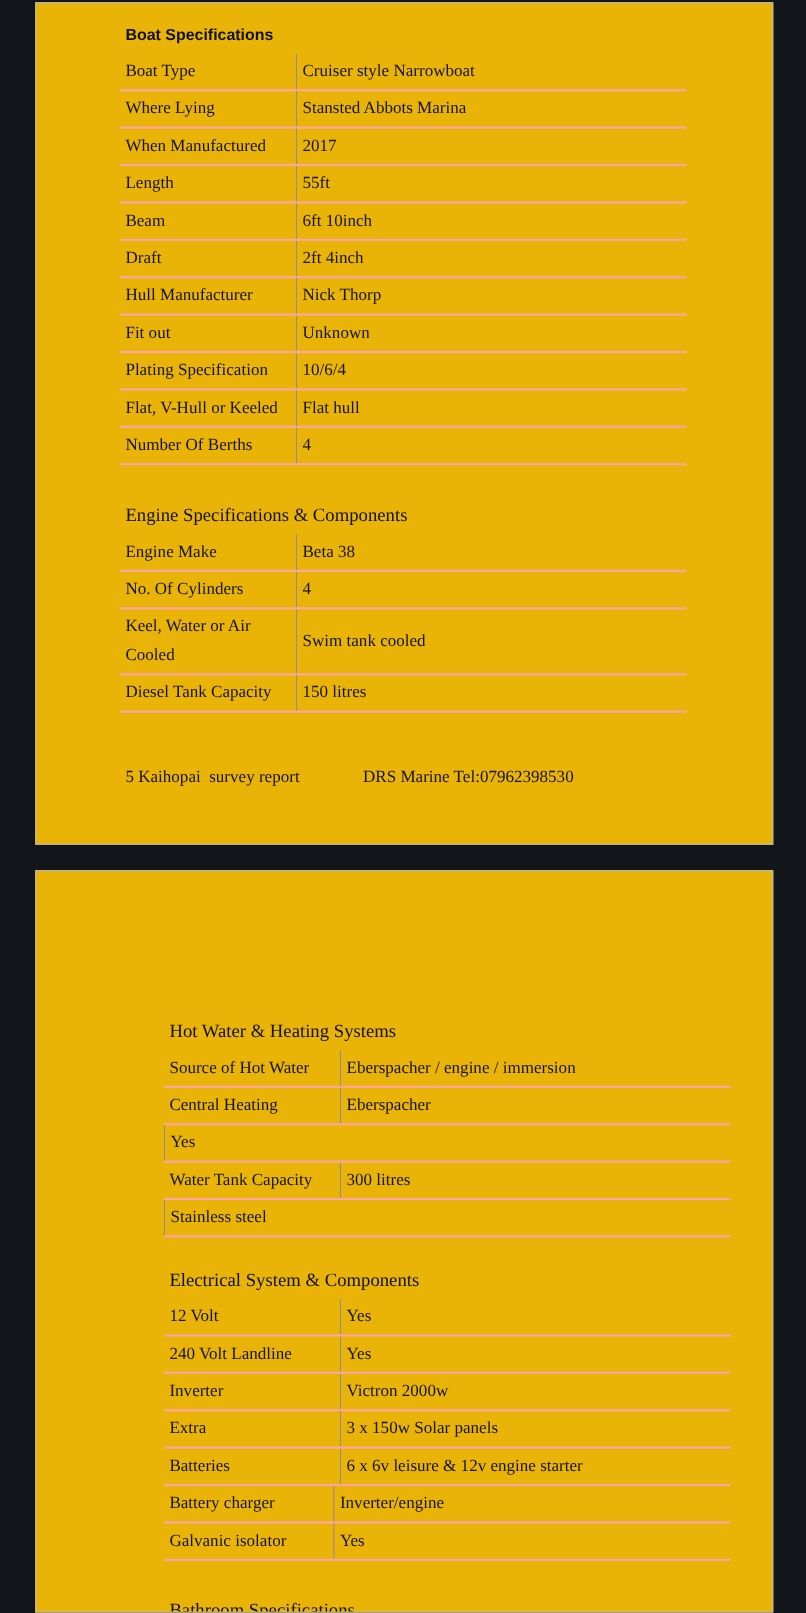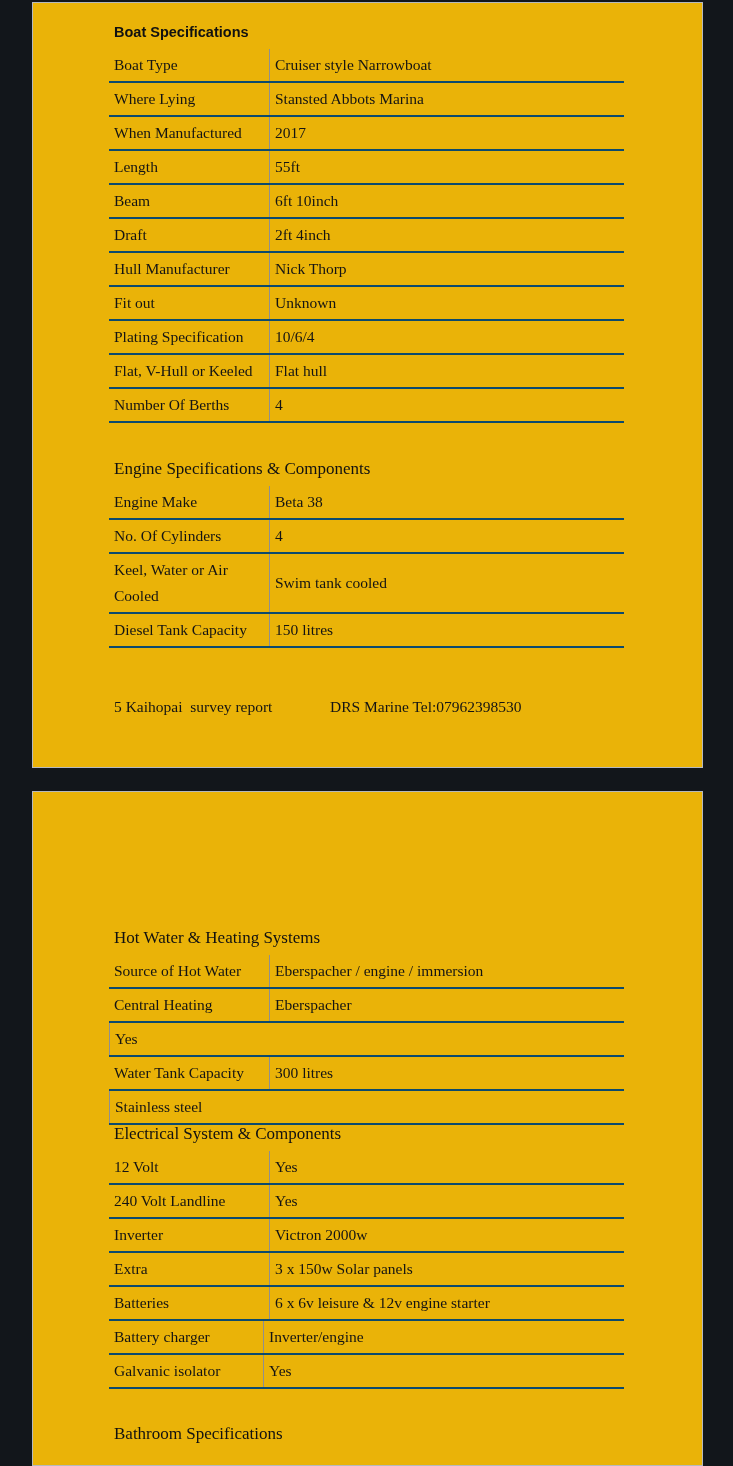--- a/index.html
+++ b/index.html
@@ -7,47 +7,47 @@
     width:733px;height:1466px;position:relative;overflow:hidden;
     background:#12161b;
     font-family:"Liberation Serif","DejaVu Serif",serif;
     color:#141414;
   }
   .page{
     position:absolute;left:32px;width:671px;background:#eab308;
     border:1px solid #b6b9bd;box-sizing:border-box;overflow:hidden;
   }
   #page1{top:2px;height:766px;}
-  #page2{top:791px;height:675px;}
+  #page2{top:791px;height:675px;padding-left:40px;}
   .bold-title{
     font-family:"Liberation Sans","DejaVu Sans",sans-serif;
     font-weight:700;font-size:14.5px;line-height:18px;
     margin:20px 0 0 81px;color:#111;
   }
   .section-heading{
     font-size:17px;line-height:18px;margin-left:81px;color:#111;
   }
   .spec-table{margin-left:76px;width:515px;}
-  .trow{display:flex;border-bottom:2px solid #0c4a6e;}
+  .trow{display:flex;border-bottom:2px solid #fca5a5;}
   .tlabel{
     width:160px;box-sizing:border-box;padding:3px 4px 3px 5px;
     font-size:15.5px;line-height:26px;display:flex;align-items:center;
   }
   .tvalue{
     flex:1;border-left:1px solid #8f8f8f;padding:3px 0 3px 5px;
     font-size:15.5px;line-height:26px;display:flex;align-items:center;
   }
   .trow.narrow .tlabel{width:154px;}
   .footer{position:relative;height:20px;margin-top:50px;font-size:15.5px;}
   .footer-left{position:absolute;left:81px;top:0;white-space:pre-wrap;}
   .footer-right{position:absolute;left:297px;top:0;}
   .mt-engine-heading{margin-top:37px;}
   .mt-table{margin-top:8px;}
   .mt-hot-heading{margin-top:137px;}
-  .mt-elec-heading{}
+  .mt-elec-heading{margin-top:30px;}
   .mt-bath-heading{margin-top:36px;}
 </style>
 </head>
 <body>
 
 <div class="page" id="page1">
   <div class="bold-title">Boat Specifications</div>
   <div class="spec-table mt-table">
       <div class="trow">
         <div class="tlabel">Boat Type</div>

